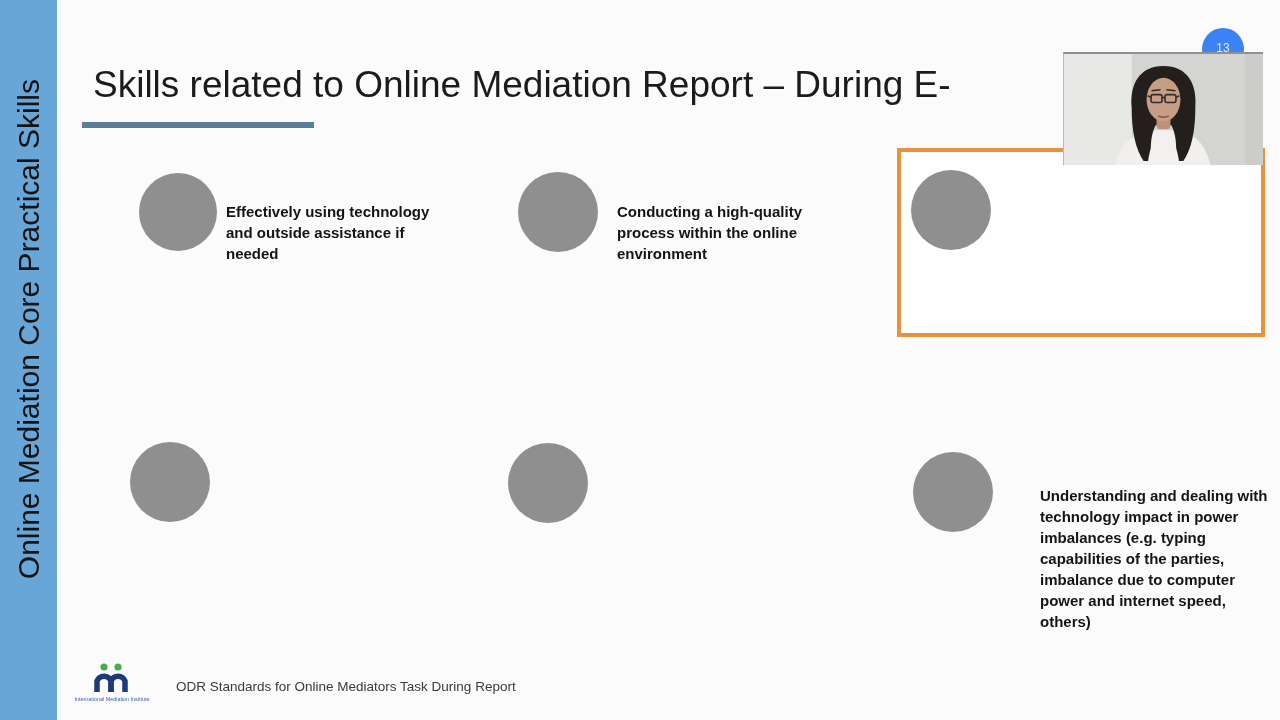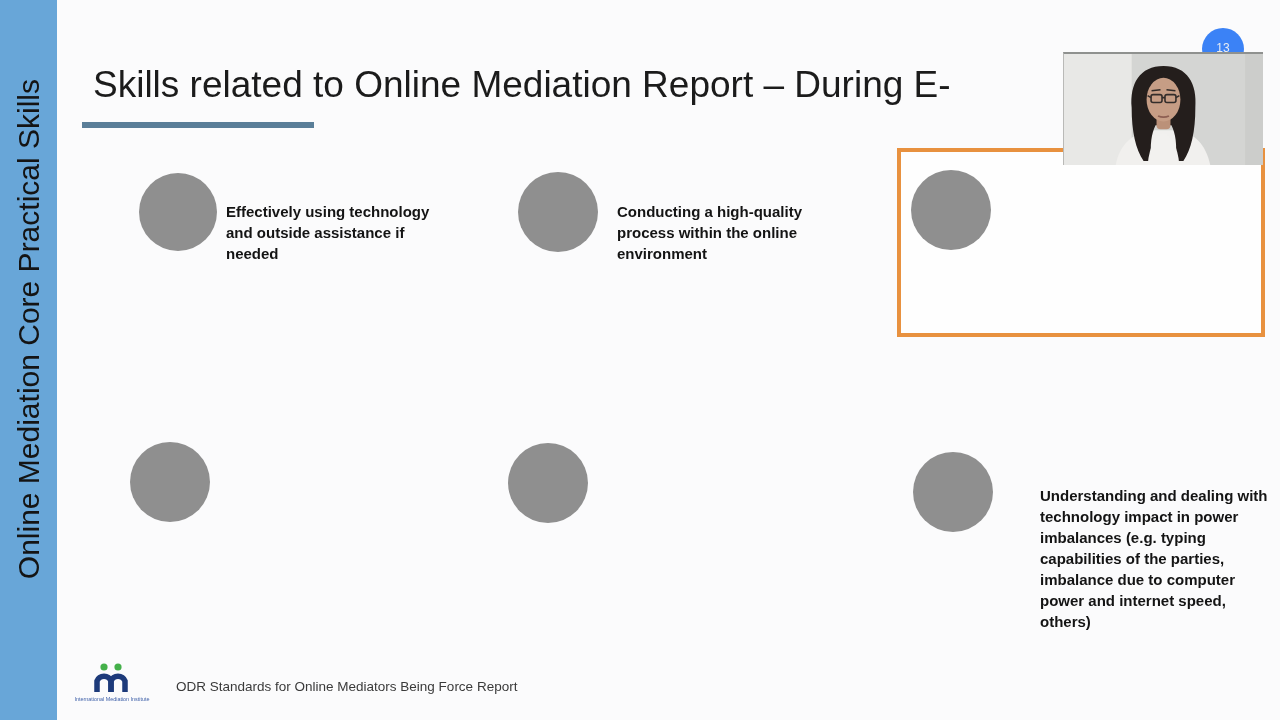--- a/index.html
+++ b/index.html
@@ -147,15 +147,15 @@
 
   <div class="footer-logo">
     <svg width="82" height="44" viewBox="0 0 82 44">
       <circle cx="31" cy="7" r="3.6" fill="#44b04a"></circle>
       <circle cx="45" cy="7" r="3.6" fill="#44b04a"></circle>
       <path d="M24,32 V21 a7.5,7.5 0 0 1 14,0 V32" fill="none" stroke="#1d3a7a" stroke-width="5.5"></path>
       <path d="M38,32 V21 a7.5,7.5 0 0 1 14,0 V32" fill="none" stroke="#1d3a7a" stroke-width="5.5"></path>
       <text x="39" y="41" text-anchor="middle" font-size="5.4" fill="#3d5fa8" font-family="Liberation Sans, sans-serif">International Mediation Institute</text>
     </svg>
   </div>
-  <div class="footer-text">ODR Standards for Online Mediators Being Force Report</div>
+  <div class="footer-text">ODR Standards for Online Mediators Task During Report</div>
 
 </div>
 
 </body></html>

